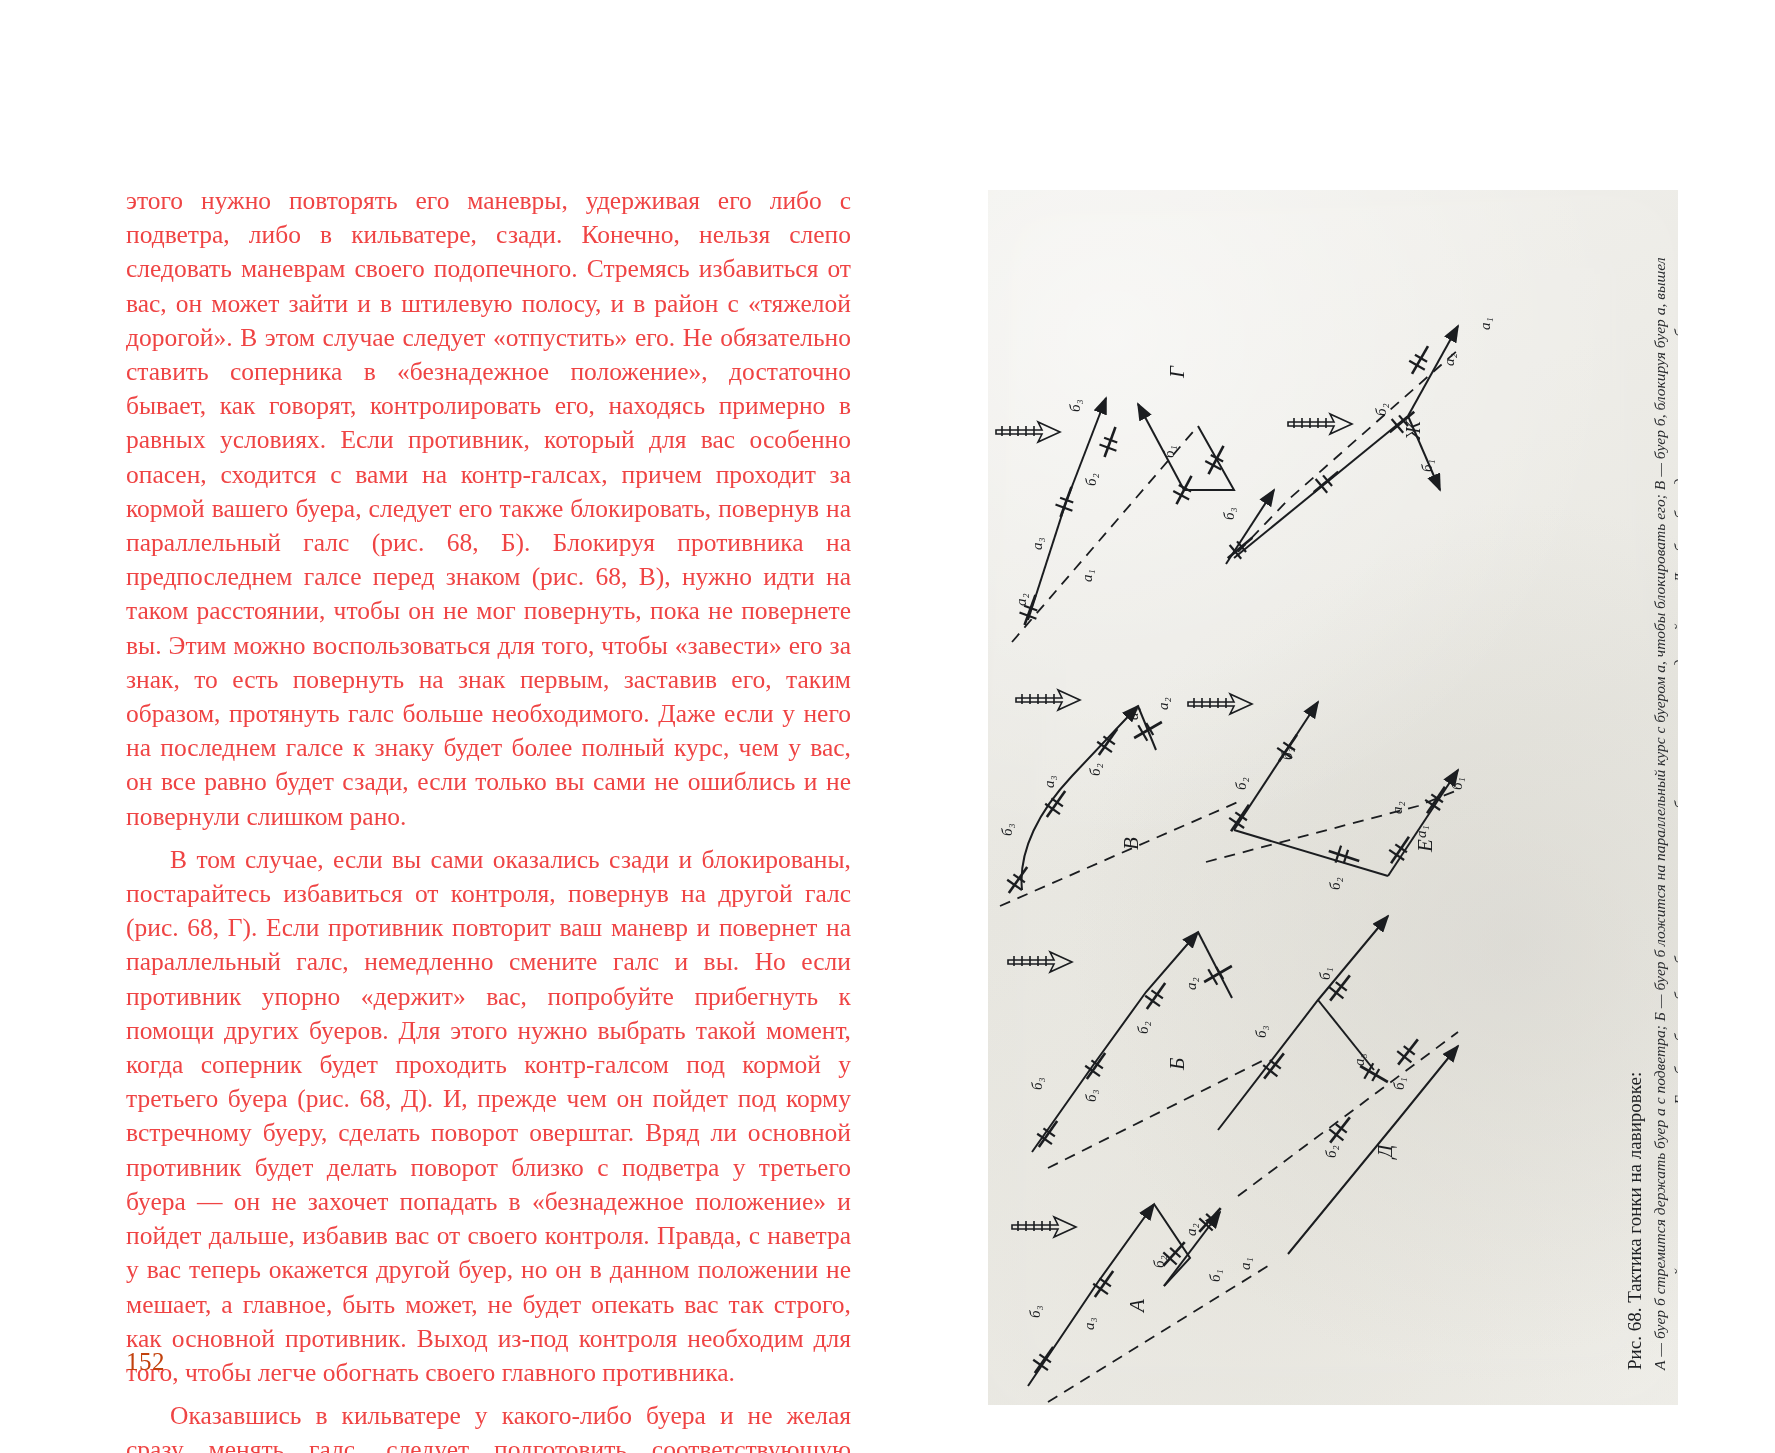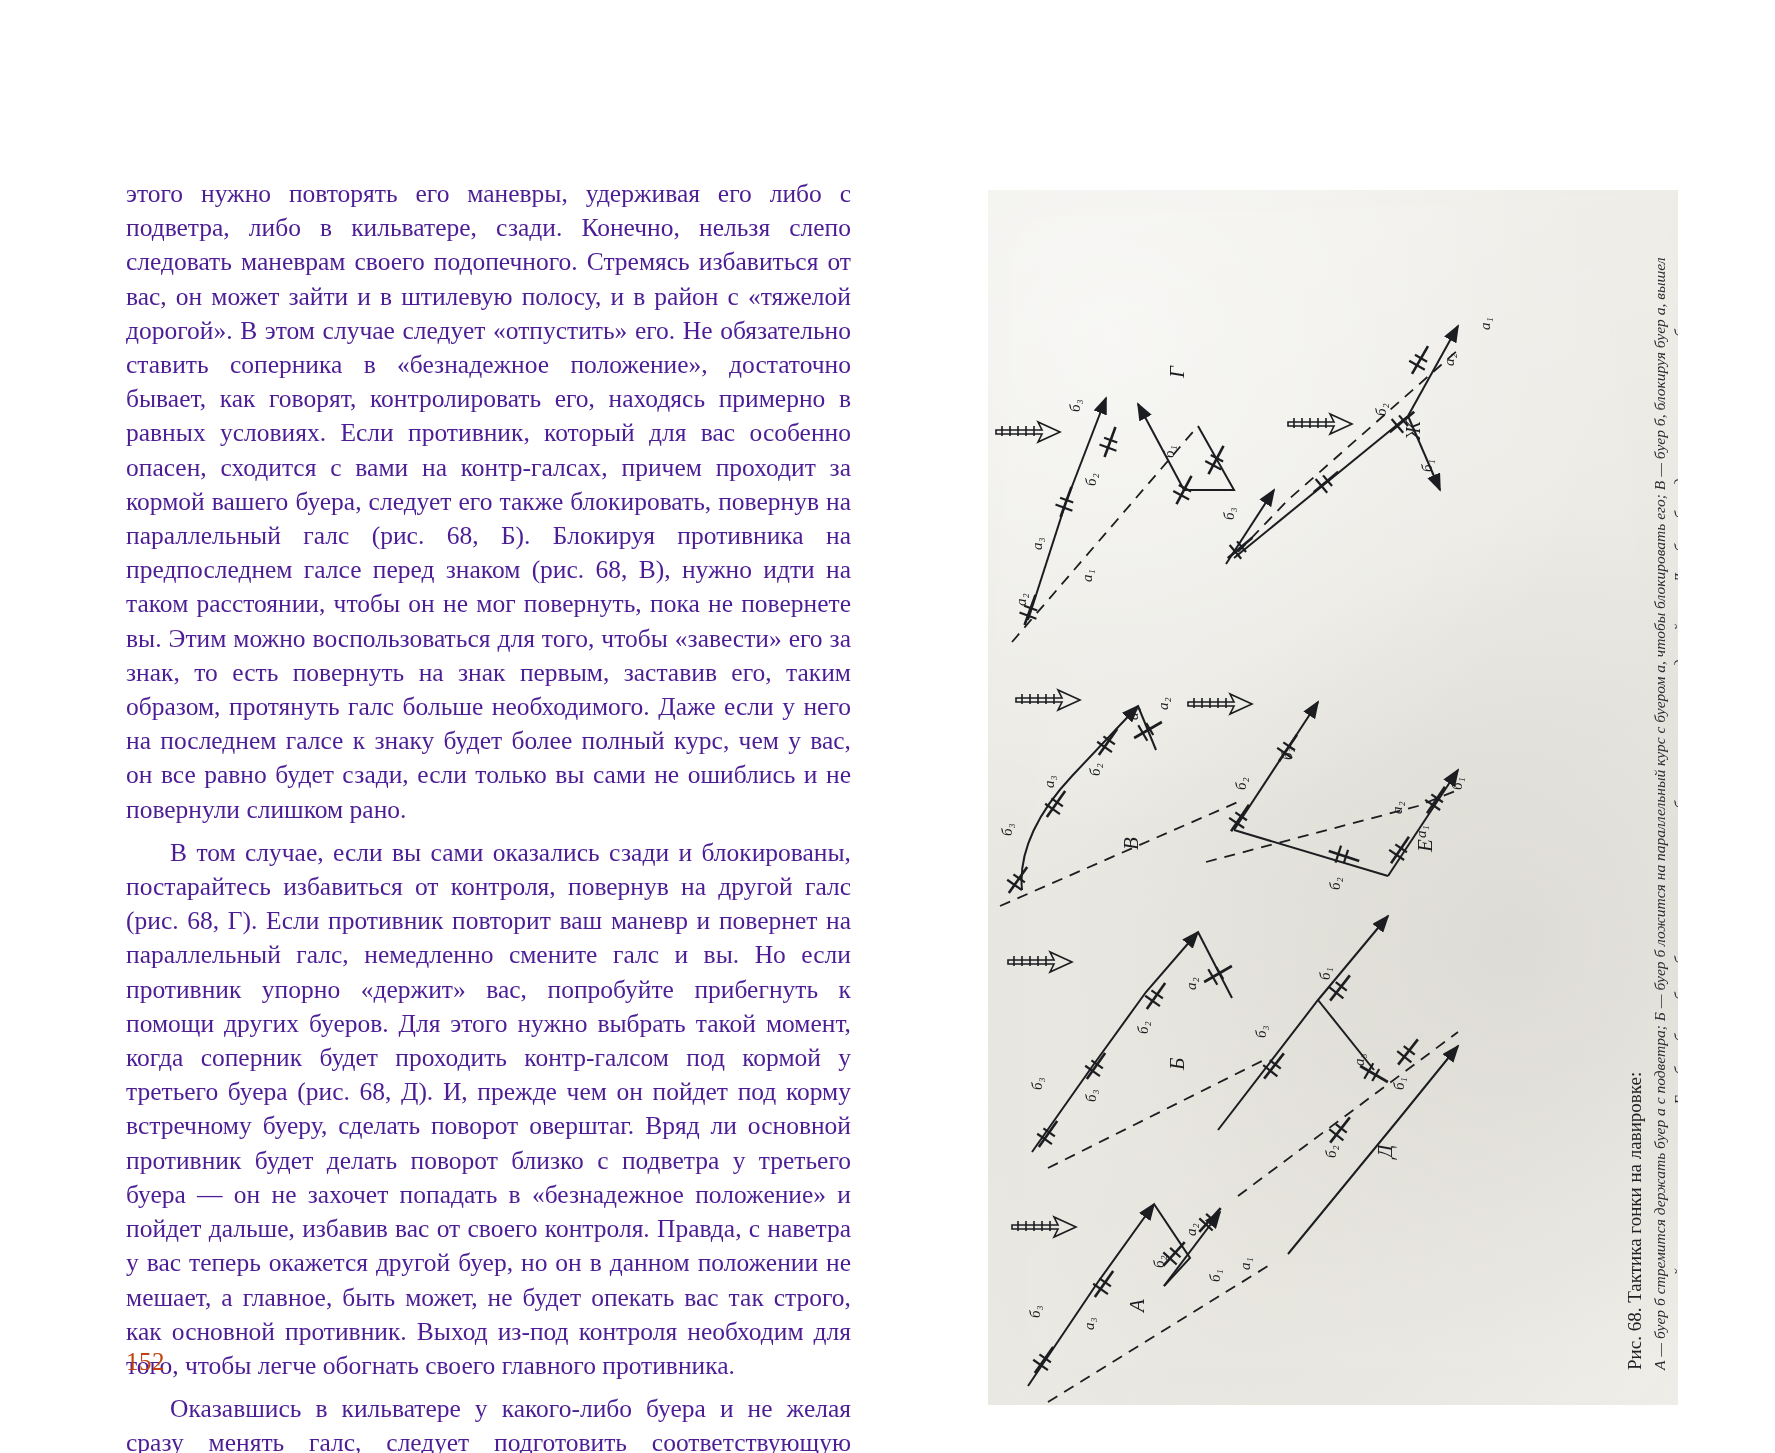--- a/index.html
+++ b/index.html
@@ -26,22 +26,22 @@
     left: 126px;
     top: 172px;
     width: 725px;
   }
   .para {
     font-family: "Liberation Serif", serif;
     font-size: 25.5px;
     line-height: 34.2px;
     text-align: justify;
     text-justify: inter-word;
-    color: #4c1d95;
-    margin: 5px 0 0 0;
+    color: #ef4444;
+    margin: 12px 0 0 0;
     hyphens: none;
   }
   .para + .para {
     margin-top: 9px;
   }
   .para.indent {
     text-indent: 44px;
   }
 
   .page-number {

